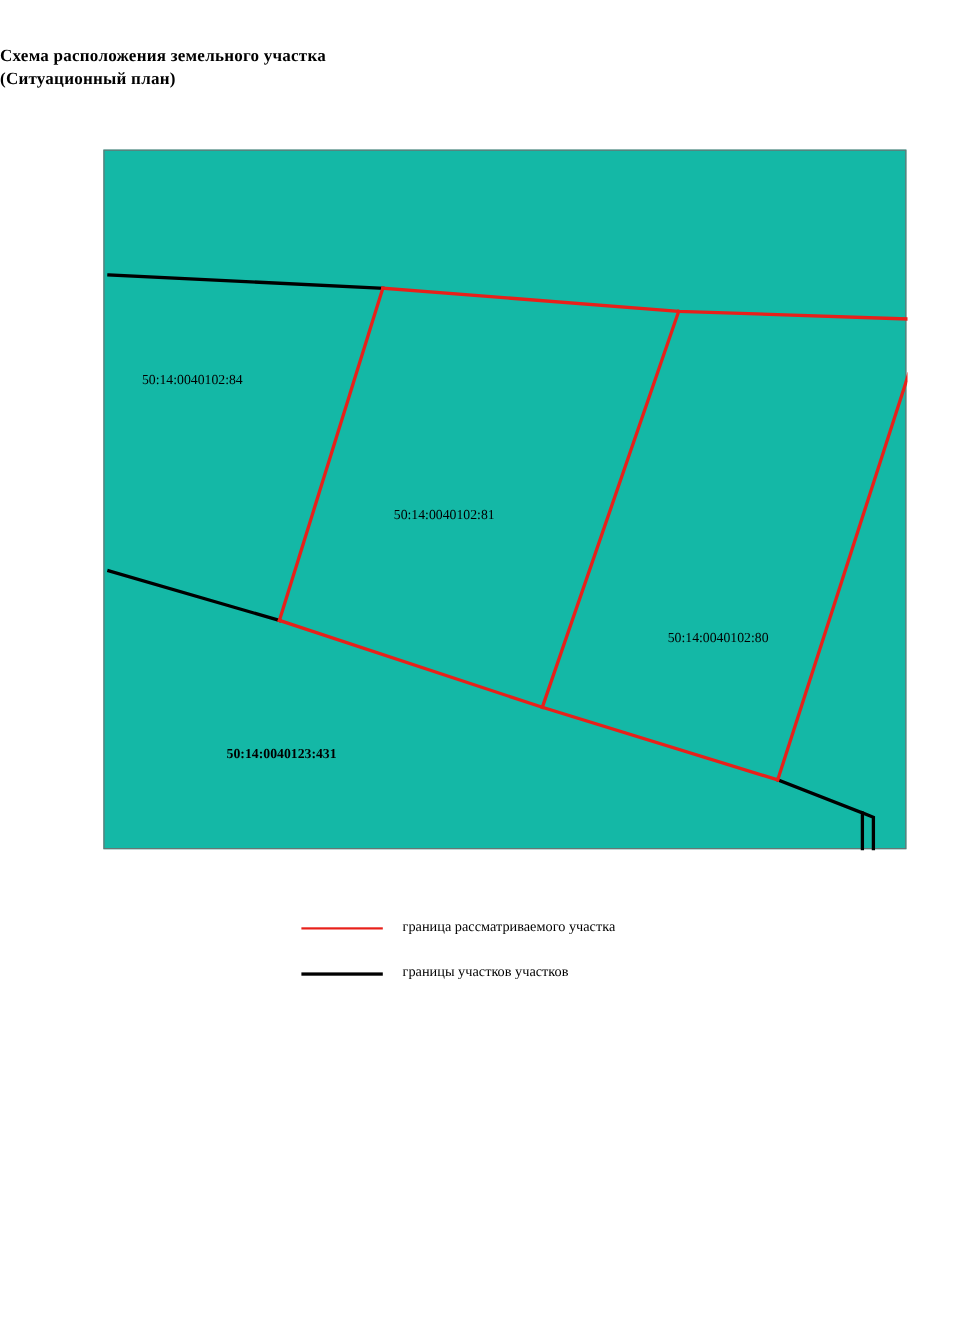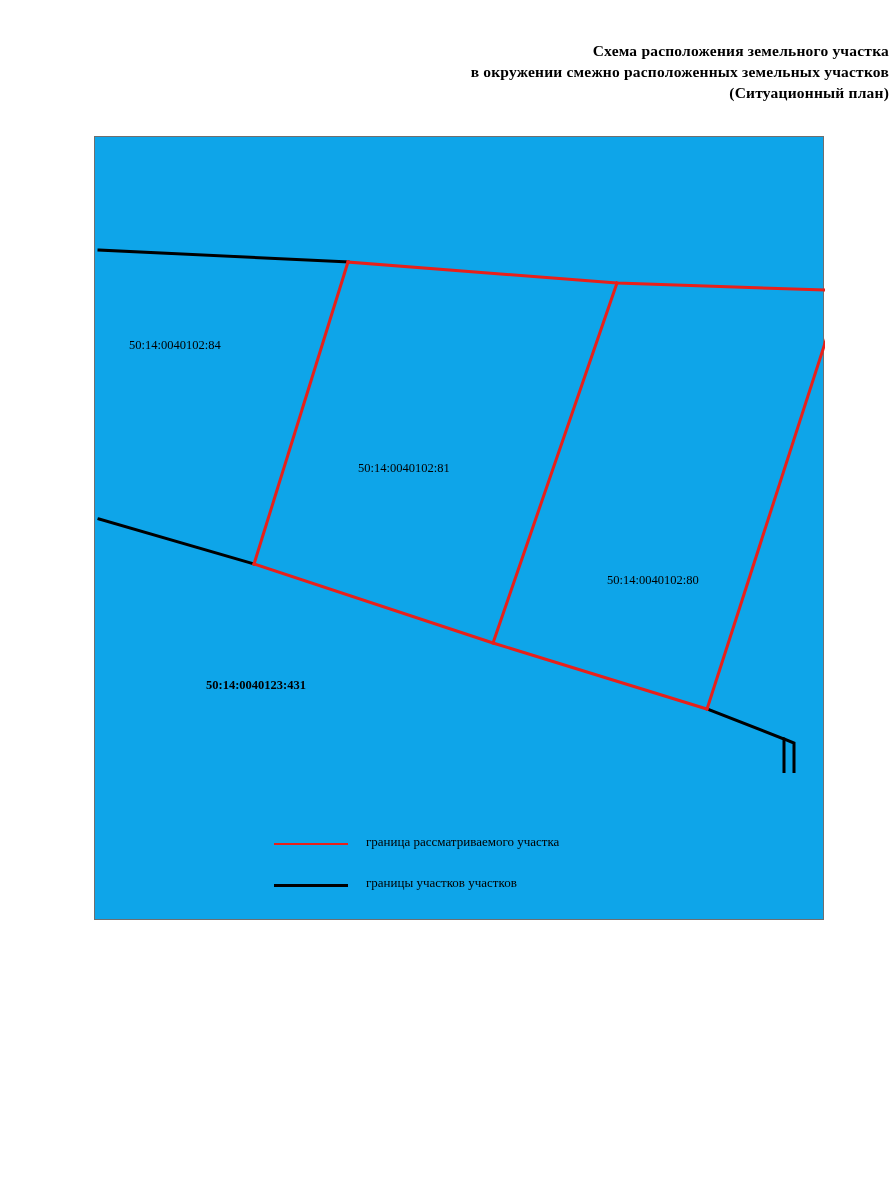--- a/index.html
+++ b/index.html
@@ -20,36 +20,36 @@
     left: 0;
     top: 0;
     width: 889px;
     height: 1200px;
   }
   #title {
     position: absolute;
     left: 0;
     top: 40px;
     width: 889px;
-    text-align: right;
+    text-align: left;
     font-size: 15.5px;
     font-weight: bold;
     line-height: 21px;
     letter-spacing: 0.2px;
   }
   #title .line { display: block; }
   #plan-frame {
     position: absolute;
     left: 94px;
     top: 136px;
     width: 730px;
-    height: 784px;
+    height: 636px;
     border: 1px solid #6f6f6f;
     box-sizing: border-box;
-    background: #0ea5e9;
+    background: #14b8a6;
   }
   #plan-svg {
     position: absolute;
     left: 0;
     top: 0;
     width: 730px;
     height: 636px;
     display: block;
   }
   .parcel-label {
@@ -101,21 +101,20 @@
     white-space: nowrap;
   }
 </style>
 </head>
 <body>
 
 <div id="page">
 
   <div id="title">
     <span class="line">Схема расположения земельного участка</span>
-    <span class="line">в окружении смежно расположенных земельных участков</span>
     <span class="line">(Ситуационный план)</span>
   </div>
 
   <div id="plan-frame">
 
     <svg id="plan-svg" viewBox="0 0 730 636">
 
       <polyline points="4,113 253,125" fill="none" stroke="#000000" stroke-width="3" stroke-linejoin="miter" stroke-linecap="square"></polyline>
       <polyline points="4,382 159,427" fill="none" stroke="#000000" stroke-width="3" stroke-linejoin="miter" stroke-linecap="square"></polyline>
       <polyline points="612,572 689,602 689,636" fill="none" stroke="#000000" stroke-width="3" stroke-linejoin="miter" stroke-linecap="square"></polyline>

